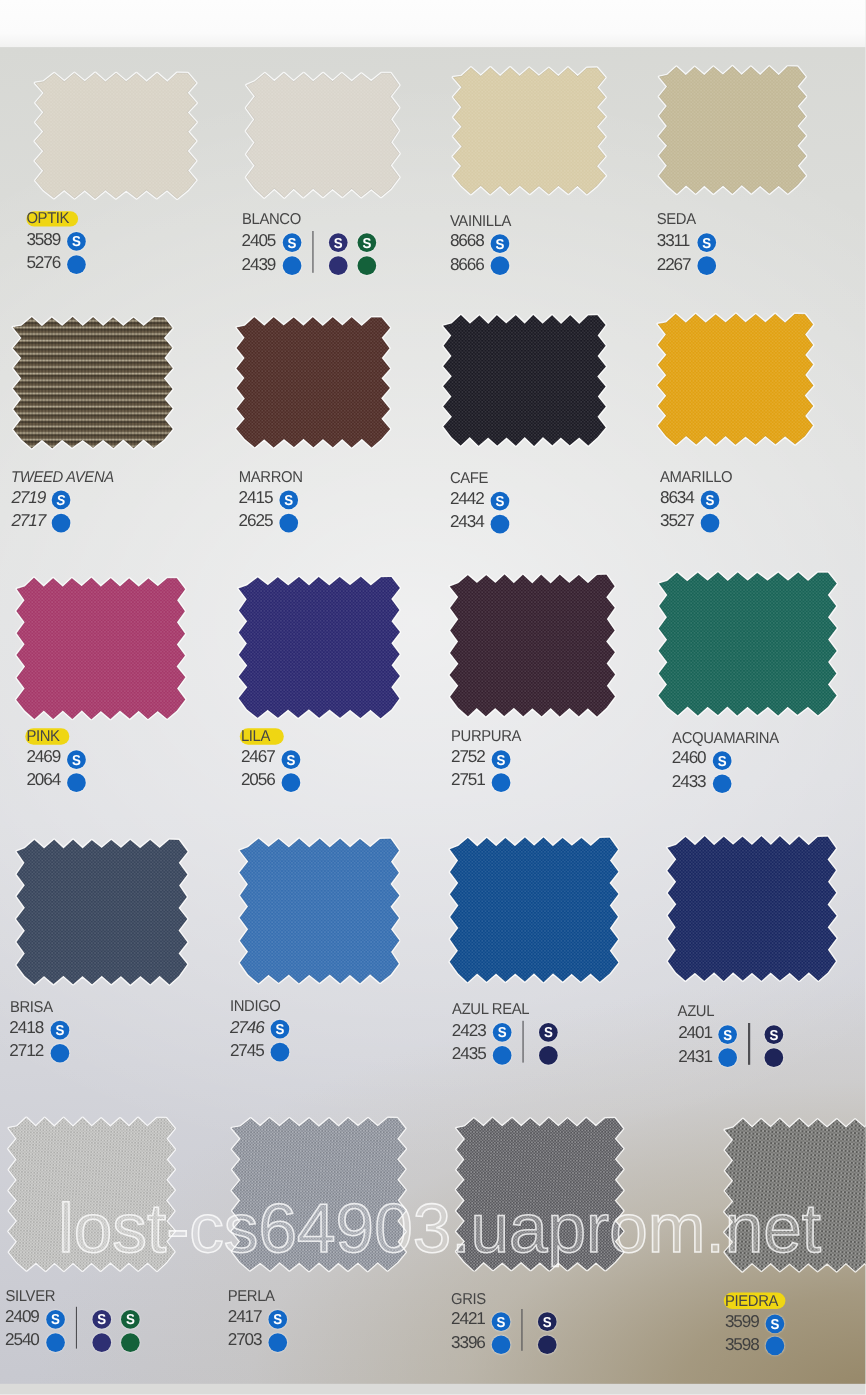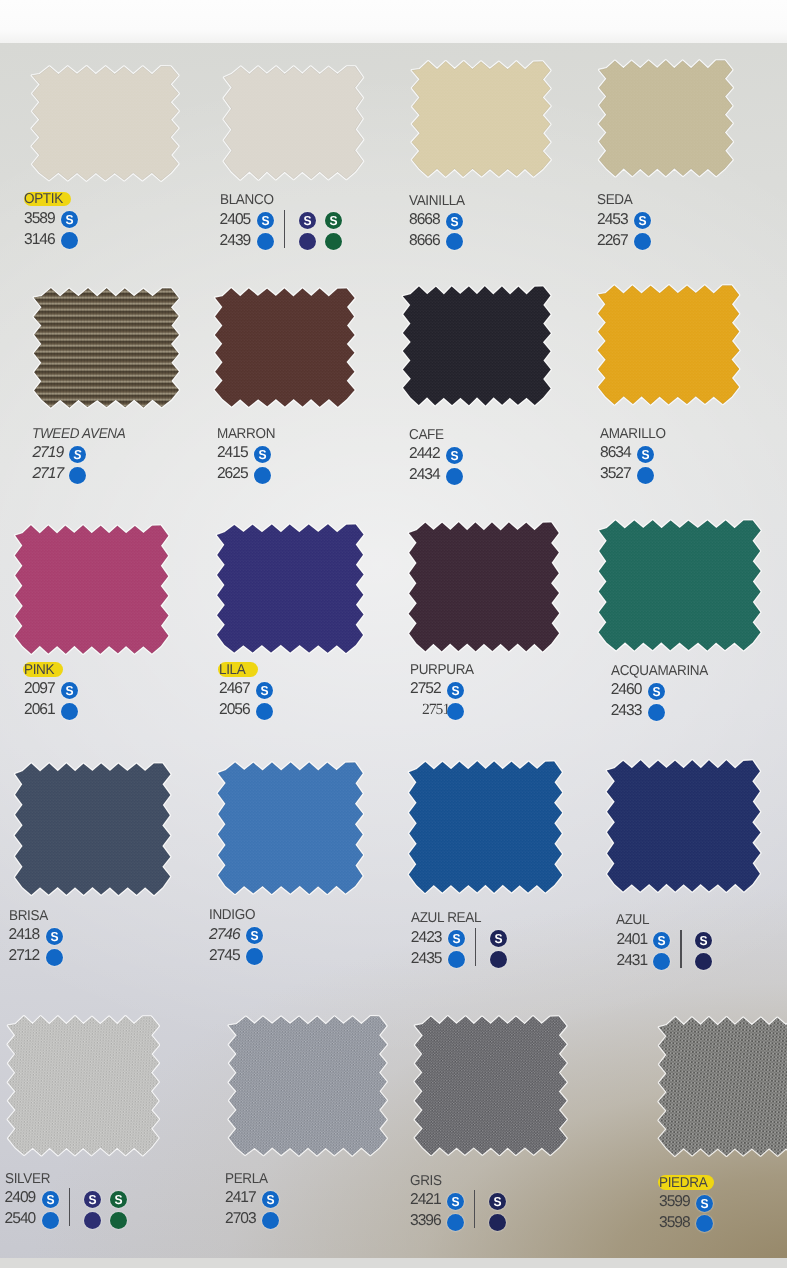--- a/index.html
+++ b/index.html
@@ -79,21 +79,21 @@
       </svg>
 <div class="hl" style="left:-6.5px;top:135.2px;width:47.8px;height:14.5px;"></div>
 <div class="label" style="left:-6.0px;top:135.7px;">OPTIK</div>
 <div class="coderow" style="left:-6.0px;top:153.2px;">
         <div class="num" style="left:0px;top:1px;">3589</div>
         <div class="dot" style="left:37px;top:1.5px;width:17px;height:17px;background:#1167c6;">
           <span>S</span>
         </div>
       </div>
 <div class="coderow" style="left:-6.0px;top:174.0px;">
-        <div class="num" style="left:0px;top:1px;">3146</div>
+        <div class="num" style="left:0px;top:1px;">5276</div>
         <div class="dot" style="left:37px;top:1.5px;width:17px;height:17px;background:#1167c6;"></div>
       </div>
 </div>
 <div class="card" style="left:222.1px;top:56.9px;">
 <svg width="142.79999999999998" height="124.10000000000001" style="display:block">
         <defs>
           <path id="p01" d="M 0.00,7.60 L 9.19,0.06 L 17.80,7.40 L 26.48,-0.12 L 35.31,7.52 L 44.51,-0.11 L 53.12,7.52 L 62.12,-0.05 L 70.76,7.34 L 79.10,-0.04 L 88.14,7.62 L 96.92,0.35 L 105.87,7.44 L 115.21,-0.06 L 123.60,0.00 L 131.27,10.84 L 123.31,21.12 L 131.14,31.28 L 123.77,41.88 L 130.88,52.08 L 123.86,62.79 L 131.47,73.01 L 123.38,83.75 L 131.36,94.63 L 123.60,104.90 L 114.74,112.34 L 105.93,105.13 L 96.70,112.51 L 88.12,104.88 L 79.71,112.28 L 70.73,105.02 L 62.04,112.36 L 53.07,104.84 L 44.15,112.60 L 35.32,104.71 L 26.88,112.85 L 17.82,104.66 L 8.59,112.85 L 0.00,104.90 L -7.77,94.59 L 0.08,83.99 L -7.63,73.69 L 0.00,63.04 L -7.89,52.68 L -0.26,42.05 L -7.78,31.54 L 0.29,21.01 L -7.46,10.82 Z"></path>
         </defs>
         <g transform="translate(9.6,9.6)">
           <use href="#p01" fill="none" stroke="rgba(255,255,255,0.80)" stroke-width="2.6" stroke-linejoin="round"></use>
@@ -154,31 +154,31 @@
         </defs>
         <g transform="translate(9.6,9.6)">
           <use href="#p03" fill="none" stroke="rgba(255,255,255,0.80)" stroke-width="2.6" stroke-linejoin="round"></use>
           <use href="#p03" fill="#cfc4a0"></use>
           <use href="#p03" fill="url(#weave)"></use>
           <use href="#p03" fill="none" stroke="rgba(0,0,0,0.10)" stroke-width="0.8"></use>
         </g>
       </svg>
 <div class="label" style="left:0.5px;top:142.6px;">SEDA</div>
 <div class="coderow" style="left:0.5px;top:160.1px;">
-        <div class="num" style="left:0px;top:1px;">2453</div>
+        <div class="num" style="left:0px;top:1px;">3311</div>
         <div class="dot" style="left:37px;top:1.5px;width:17px;height:17px;background:#1167c6;">
           <span>S</span>
         </div>
       </div>
 <div class="coderow" style="left:0.5px;top:180.9px;">
         <div class="num" style="left:0px;top:1px;">2267</div>
         <div class="dot" style="left:37px;top:1.5px;width:17px;height:17px;background:#1167c6;"></div>
       </div>
 </div>
-<div class="card" style="left:32px;top:279.09999999999997px;font-style:italic;">
+<div class="card" style="left:10px;top:279.09999999999997px;font-style:italic;">
 <svg width="148.70000000000002" height="130.20000000000002" style="display:block">
         <defs>
           <path id="p10" d="M 0.00,7.60 L 9.30,-0.23 L 18.52,7.88 L 27.46,0.22 L 36.88,7.75 L 46.46,-0.35 L 55.59,7.87 L 65.06,-0.24 L 74.13,7.85 L 83.17,0.00 L 92.47,7.75 L 101.74,0.29 L 111.00,7.66 L 120.53,-0.15 L 129.50,0.00 L 137.15,9.65 L 129.29,18.66 L 136.96,27.43 L 129.76,36.87 L 137.34,46.22 L 129.31,55.49 L 137.10,65.14 L 129.65,74.16 L 137.16,82.81 L 129.66,92.32 L 137.28,101.30 L 129.50,111.00 L 120.02,118.36 L 110.91,110.82 L 101.83,118.90 L 92.53,110.83 L 83.55,118.59 L 74.12,111.26 L 64.98,118.40 L 55.59,111.30 L 45.86,118.30 L 36.84,111.14 L 27.88,118.85 L 18.55,111.20 L 9.21,118.86 L 0.00,111.00 L -7.38,101.84 L -0.21,92.54 L -7.33,83.53 L -0.17,74.11 L -7.69,64.68 L -0.17,55.47 L -7.37,45.98 L -0.16,36.89 L -7.83,28.10 L -0.04,18.64 L -7.80,8.87 Z"></path>
         </defs>
         <g transform="translate(9.6,9.6)">
           <use href="#p10" fill="none" stroke="rgba(255,255,255,0.80)" stroke-width="2.6" stroke-linejoin="round"></use>
           <use href="#p10" fill="#7a6a52"></use>
           <use href="#p10" fill="url(#stripe)"></use>
           <use href="#p10" fill="none" stroke="rgba(0,0,0,0.10)" stroke-width="0.8"></use>
         </g>
@@ -275,27 +275,27 @@
         <g transform="translate(9.6,9.6)">
           <use href="#p20" fill="none" stroke="rgba(255,255,255,0.80)" stroke-width="2.6" stroke-linejoin="round"></use>
           <use href="#p20" fill="#b03c70"></use>
           <use href="#p20" fill="url(#weave)"></use>
           <use href="#p20" fill="none" stroke="rgba(0,0,0,0.10)" stroke-width="0.8"></use>
         </g>
       </svg>
 <div class="hl" style="left:10.200000000000001px;top:146.70000000000005px;width:39.7px;height:14.5px;"></div>
 <div class="label" style="left:10.700000000000001px;top:147.20000000000005px;">PINK</div>
 <div class="coderow" style="left:10.700000000000001px;top:164.7px;">
-        <div class="num" style="left:0px;top:1px;">2097</div>
+        <div class="num" style="left:0px;top:1px;">2469</div>
         <div class="dot" style="left:37px;top:1.5px;width:17px;height:17px;background:#1167c6;">
           <span>S</span>
         </div>
       </div>
 <div class="coderow" style="left:10.700000000000001px;top:185.5px;">
-        <div class="num" style="left:0px;top:1px;">2061</div>
+        <div class="num" style="left:0px;top:1px;">2064</div>
         <div class="dot" style="left:37px;top:1.5px;width:17px;height:17px;background:#1167c6;"></div>
       </div>
 </div>
 <div class="card" style="left:214.6px;top:514.9px;">
 <svg width="150.29999999999998" height="139.6" style="display:block">
         <defs>
           <path id="p21" d="M 0.00,7.60 L 9.73,0.32 L 18.87,7.45 L 27.92,0.17 L 37.39,7.71 L 47.21,-0.03 L 56.34,7.76 L 65.11,-0.11 L 74.74,7.73 L 84.16,-0.08 L 93.60,7.36 L 103.37,-0.23 L 112.52,7.57 L 121.76,0.17 L 131.10,0.00 L 138.86,9.86 L 131.03,20.00 L 138.38,30.05 L 131.20,40.11 L 138.94,49.97 L 131.12,60.12 L 138.67,70.18 L 131.25,80.25 L 138.86,89.94 L 131.01,100.19 L 138.36,110.32 L 131.10,120.40 L 121.37,128.34 L 112.22,120.56 L 103.05,128.14 L 93.66,120.58 L 84.52,128.00 L 75.01,120.44 L 65.57,128.00 L 56.19,120.13 L 46.41,127.96 L 37.29,120.42 L 28.07,127.82 L 18.72,120.62 L 9.64,127.98 L 0.00,120.40 L -7.56,110.09 L 0.28,100.22 L -7.52,90.68 L 0.26,80.42 L -7.37,70.55 L -0.10,60.33 L -7.48,50.40 L 0.14,40.23 L -7.30,30.37 L -0.22,20.17 L -7.68,10.30 Z"></path>
         </defs>
         <g transform="translate(9.6,9.6)">
           <use href="#p21" fill="none" stroke="rgba(255,255,255,0.80)" stroke-width="2.6" stroke-linejoin="round"></use>
@@ -330,21 +330,21 @@
         </g>
       </svg>
 <div class="label" style="left:3.3000000000000114px;top:150.10000000000002px;">PURPURA</div>
 <div class="coderow" style="left:3.3000000000000114px;top:167.6px;">
         <div class="num" style="left:0px;top:1px;">2752</div>
         <div class="dot" style="left:37px;top:1.5px;width:17px;height:17px;background:#1167c6;">
           <span>S</span>
         </div>
       </div>
 <div class="coderow" style="left:3.3000000000000114px;top:188.4px;">
-        <div class="num" style="left:12px;top:1px;font-family:Liberation Serif, serif;">2751</div>
+        <div class="num" style="left:0px;top:1px;">2751</div>
         <div class="dot" style="left:37px;top:1.5px;width:17px;height:17px;background:#1167c6;"></div>
       </div>
 </div>
 <div class="card" style="left:596.7px;top:511.4px;">
 <svg width="165.29999999999995" height="141.1" style="display:block">
         <defs>
           <path id="p23" d="M 0.00,7.60 L 8.87,-0.02 L 18.16,7.88 L 27.70,-0.02 L 36.65,7.41 L 46.08,-0.27 L 54.96,7.68 L 64.05,-0.08 L 73.10,7.38 L 81.78,0.26 L 91.15,7.36 L 100.83,0.02 L 109.73,7.42 L 119.04,-0.10 L 127.97,7.64 L 136.92,0.02 L 146.10,0.00 L 153.98,9.88 L 145.85,20.20 L 153.44,30.39 L 146.06,40.60 L 153.98,50.37 L 146.17,60.78 L 153.90,71.18 L 146.14,81.30 L 153.64,91.59 L 146.00,101.65 L 153.86,111.70 L 146.10,121.90 L 136.99,129.63 L 127.85,121.84 L 118.41,129.28 L 109.46,121.80 L 100.75,129.79 L 91.43,121.90 L 81.97,129.47 L 72.96,121.85 L 63.61,129.75 L 54.66,121.72 L 46.04,129.34 L 36.68,121.83 L 27.78,129.80 L 18.42,121.68 L 9.49,129.55 L 0.00,121.90 L -7.88,111.75 L -0.22,101.59 L -7.61,91.73 L 0.12,81.39 L -7.78,71.01 L -0.10,60.91 L -7.69,50.77 L -0.26,40.62 L -7.29,30.31 L 0.14,20.25 L -7.50,9.83 Z"></path>
         </defs>
         <g transform="translate(9.6,9.6)">
           <use href="#p23" fill="none" stroke="rgba(255,255,255,0.80)" stroke-width="2.6" stroke-linejoin="round"></use>
@@ -497,21 +497,21 @@
           <span>S</span>
         </div>
       </div>
 <div class="coderow" style="left:-1.0px;top:203.0px;">
         <div class="num" style="left:0px;top:1px;">2540</div>
         <div class="dot" style="left:37px;top:1.5px;width:17px;height:17px;background:#1167c6;"></div>
         <div class="dot" style="left:79.0px;top:1.5px;width:17px;height:17px;background:#2e2f72;"></div>
         <div class="dot" style="left:105.4px;top:1.5px;width:17px;height:17px;background:#14613a;"></div>
       </div>
 </div>
-<div class="card" style="left:208.6px;top:1006.9px;margin-left:18px;">
+<div class="card" style="left:208.6px;top:1006.9px;">
 <svg width="161.70000000000002" height="150.1" style="display:block">
         <defs>
           <path id="p41" d="M 0.00,7.60 L 9.20,0.18 L 17.93,7.39 L 26.37,0.04 L 35.48,7.48 L 44.46,0.09 L 53.41,7.48 L 62.47,0.19 L 71.30,7.85 L 80.51,0.13 L 89.21,7.80 L 97.86,0.02 L 106.83,7.38 L 115.98,0.08 L 124.77,7.59 L 133.97,-0.25 L 142.50,0.00 L 149.76,9.30 L 142.40,18.68 L 150.28,27.83 L 142.25,37.31 L 149.77,46.32 L 142.41,55.93 L 149.98,65.06 L 142.72,74.64 L 150.16,83.77 L 142.44,93.35 L 149.96,103.01 L 142.59,112.26 L 150.08,121.76 L 142.50,130.90 L 133.71,138.29 L 124.73,130.68 L 115.61,138.84 L 106.81,130.87 L 97.72,138.50 L 88.96,131.19 L 80.43,138.69 L 71.36,130.86 L 62.31,138.85 L 53.42,131.16 L 44.50,138.26 L 35.61,130.64 L 26.94,138.37 L 17.90,131.17 L 8.49,138.21 L 0.00,130.90 L -7.55,121.16 L -0.24,112.04 L -7.91,102.76 L 0.06,93.46 L -7.32,83.99 L -0.08,74.74 L -7.77,65.78 L 0.06,56.23 L -7.36,46.59 L 0.13,37.34 L -7.62,28.06 L 0.26,18.70 L -7.81,8.93 Z"></path>
         </defs>
         <g transform="translate(9.6,9.6)">
           <use href="#p41" fill="none" stroke="rgba(255,255,255,0.80)" stroke-width="2.6" stroke-linejoin="round"></use>
           <use href="#p41" fill="#b2b8c5"></use>
           <use href="#p41" fill="url(#grainy)"></use>
           <use href="#p41" fill="none" stroke="rgba(0,0,0,0.10)" stroke-width="0.8"></use>
         </g>
@@ -575,13 +575,18 @@
         <div class="num" style="left:0px;top:1px;">3599</div>
         <div class="dot" style="left:37px;top:1.5px;width:17px;height:17px;background:#1167c6;">
           <span>S</span>
         </div>
       </div>
 <div class="coderow" style="left:2.3999999999999773px;top:205.9px;">
         <div class="num" style="left:0px;top:1px;">3598</div>
         <div class="dot" style="left:37px;top:1.5px;width:17px;height:17px;background:#1167c6;"></div>
       </div>
 </div>
+<div id="wm">
+<svg width="787" height="90" viewBox="0 0 787 90">
+ <text id="wmtext" x="53" y="53" font-family="Liberation Sans, sans-serif" font-size="63" font-weight="400" fill="rgba(255,255,255,0.22)" stroke="rgba(255,255,255,0.78)" stroke-width="1.4">lost-cs64903.uaprom.net</text>
+</svg>
+</div>
 </div>
 
 </body></html>

